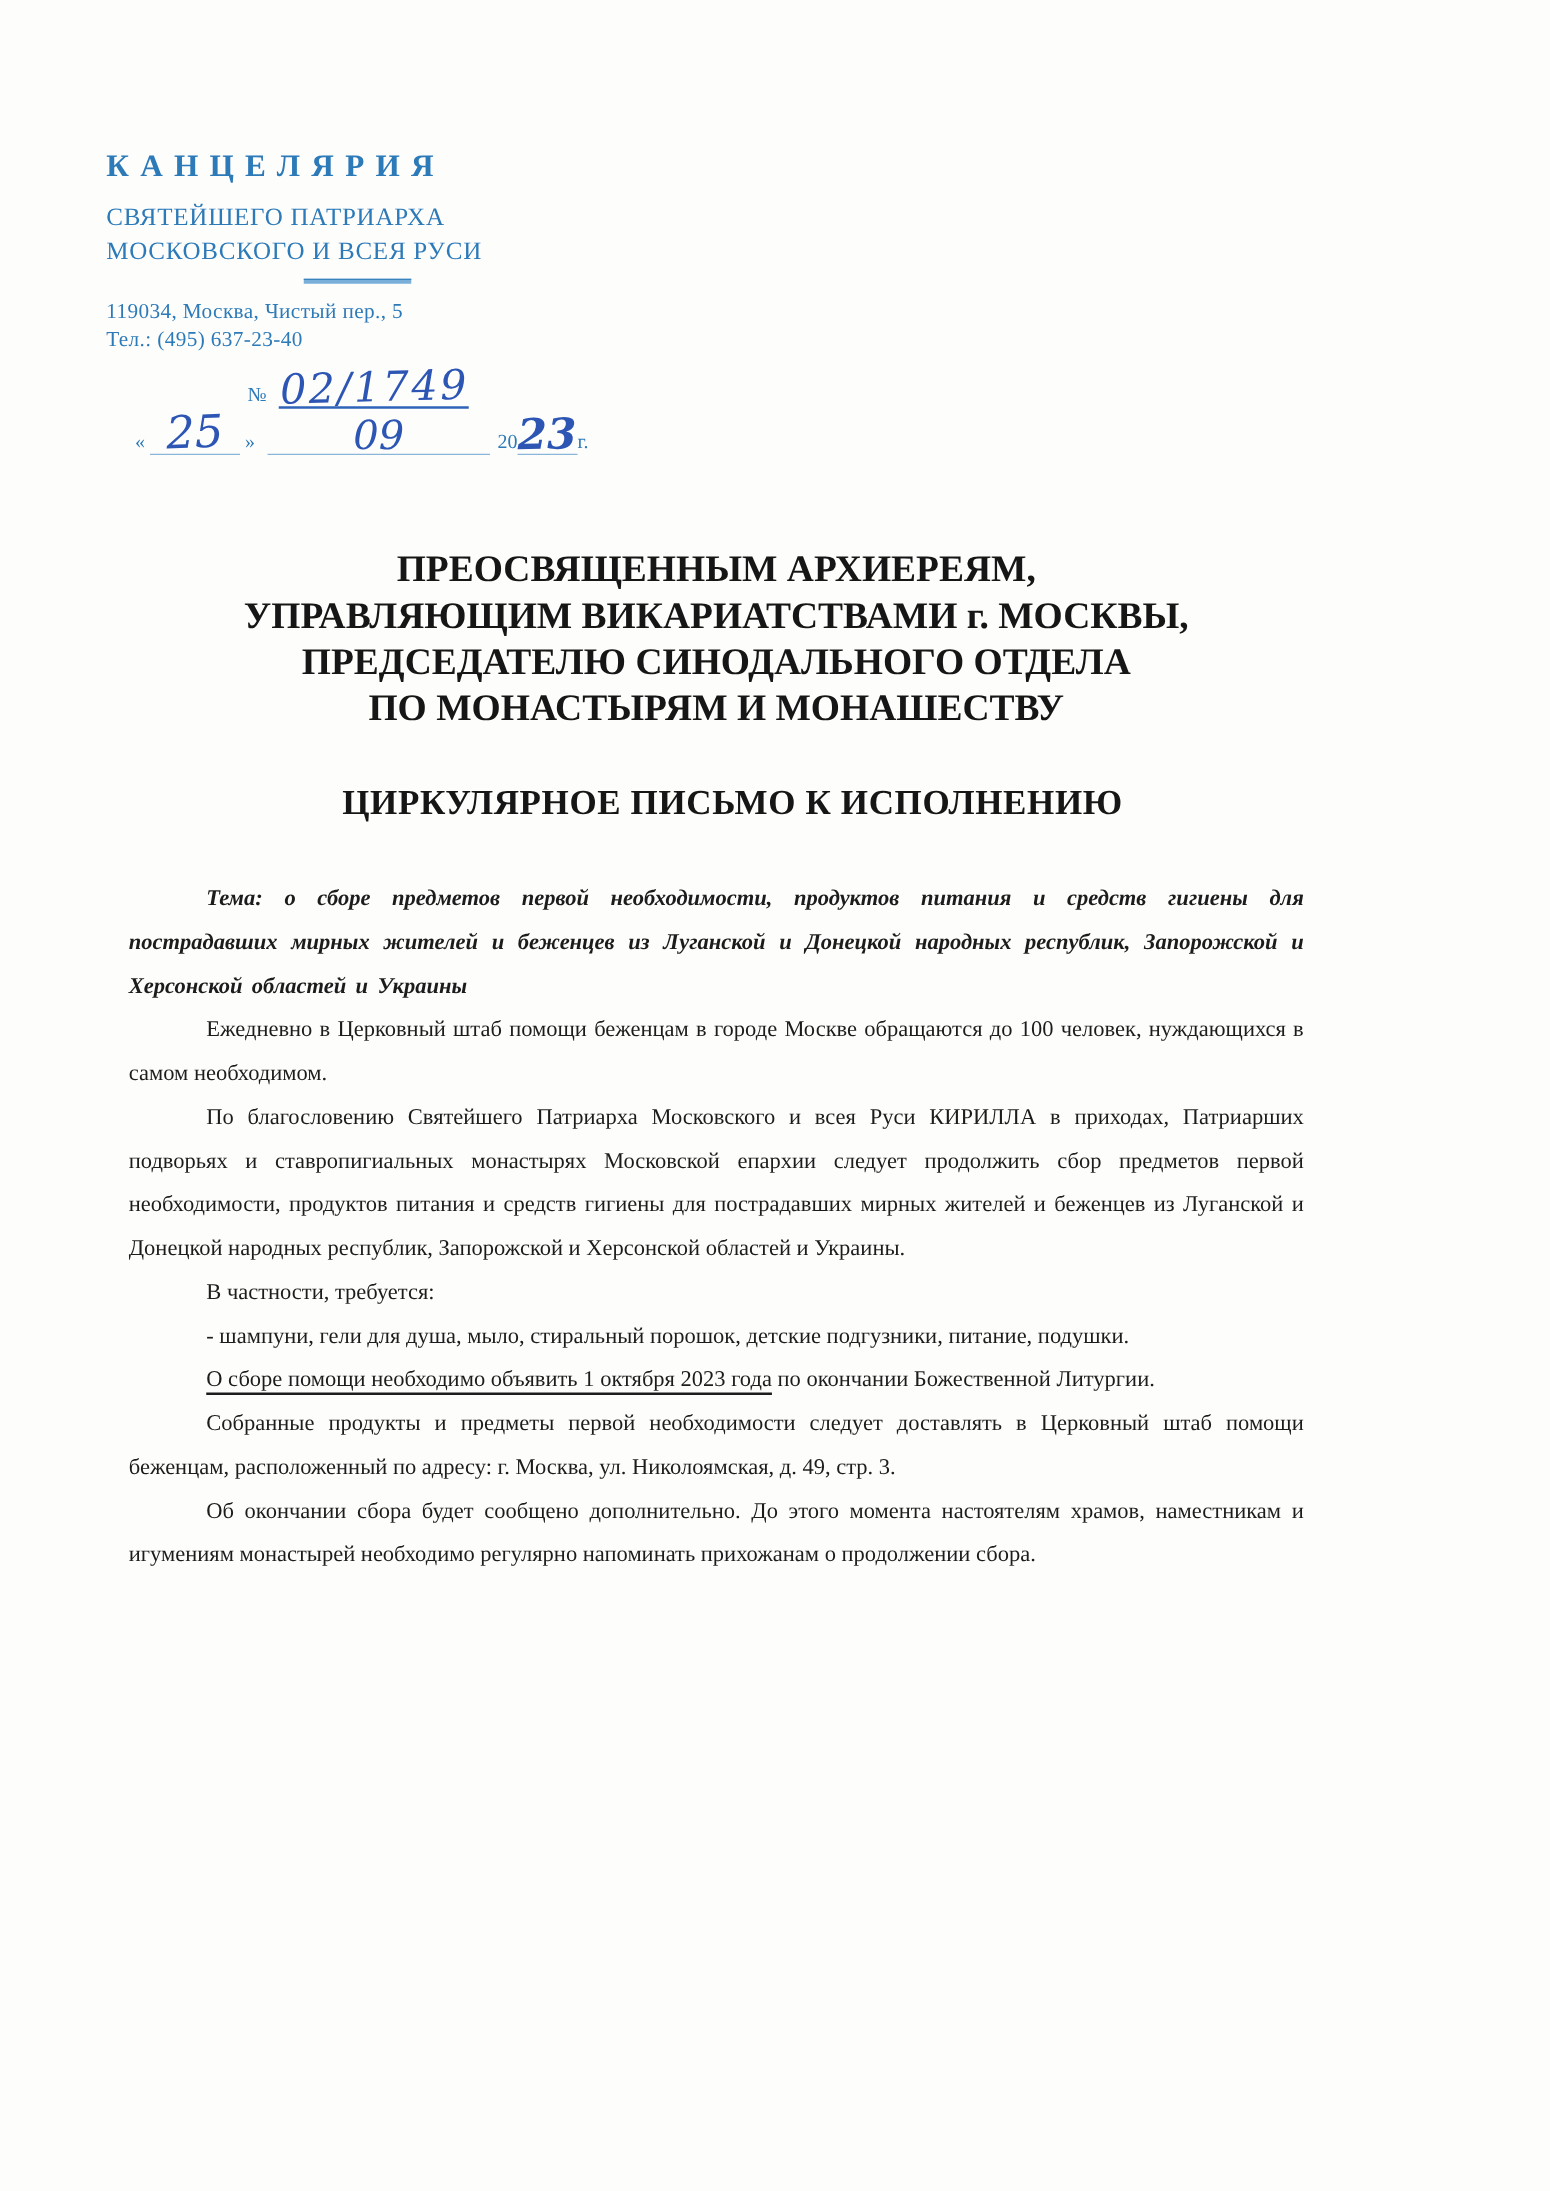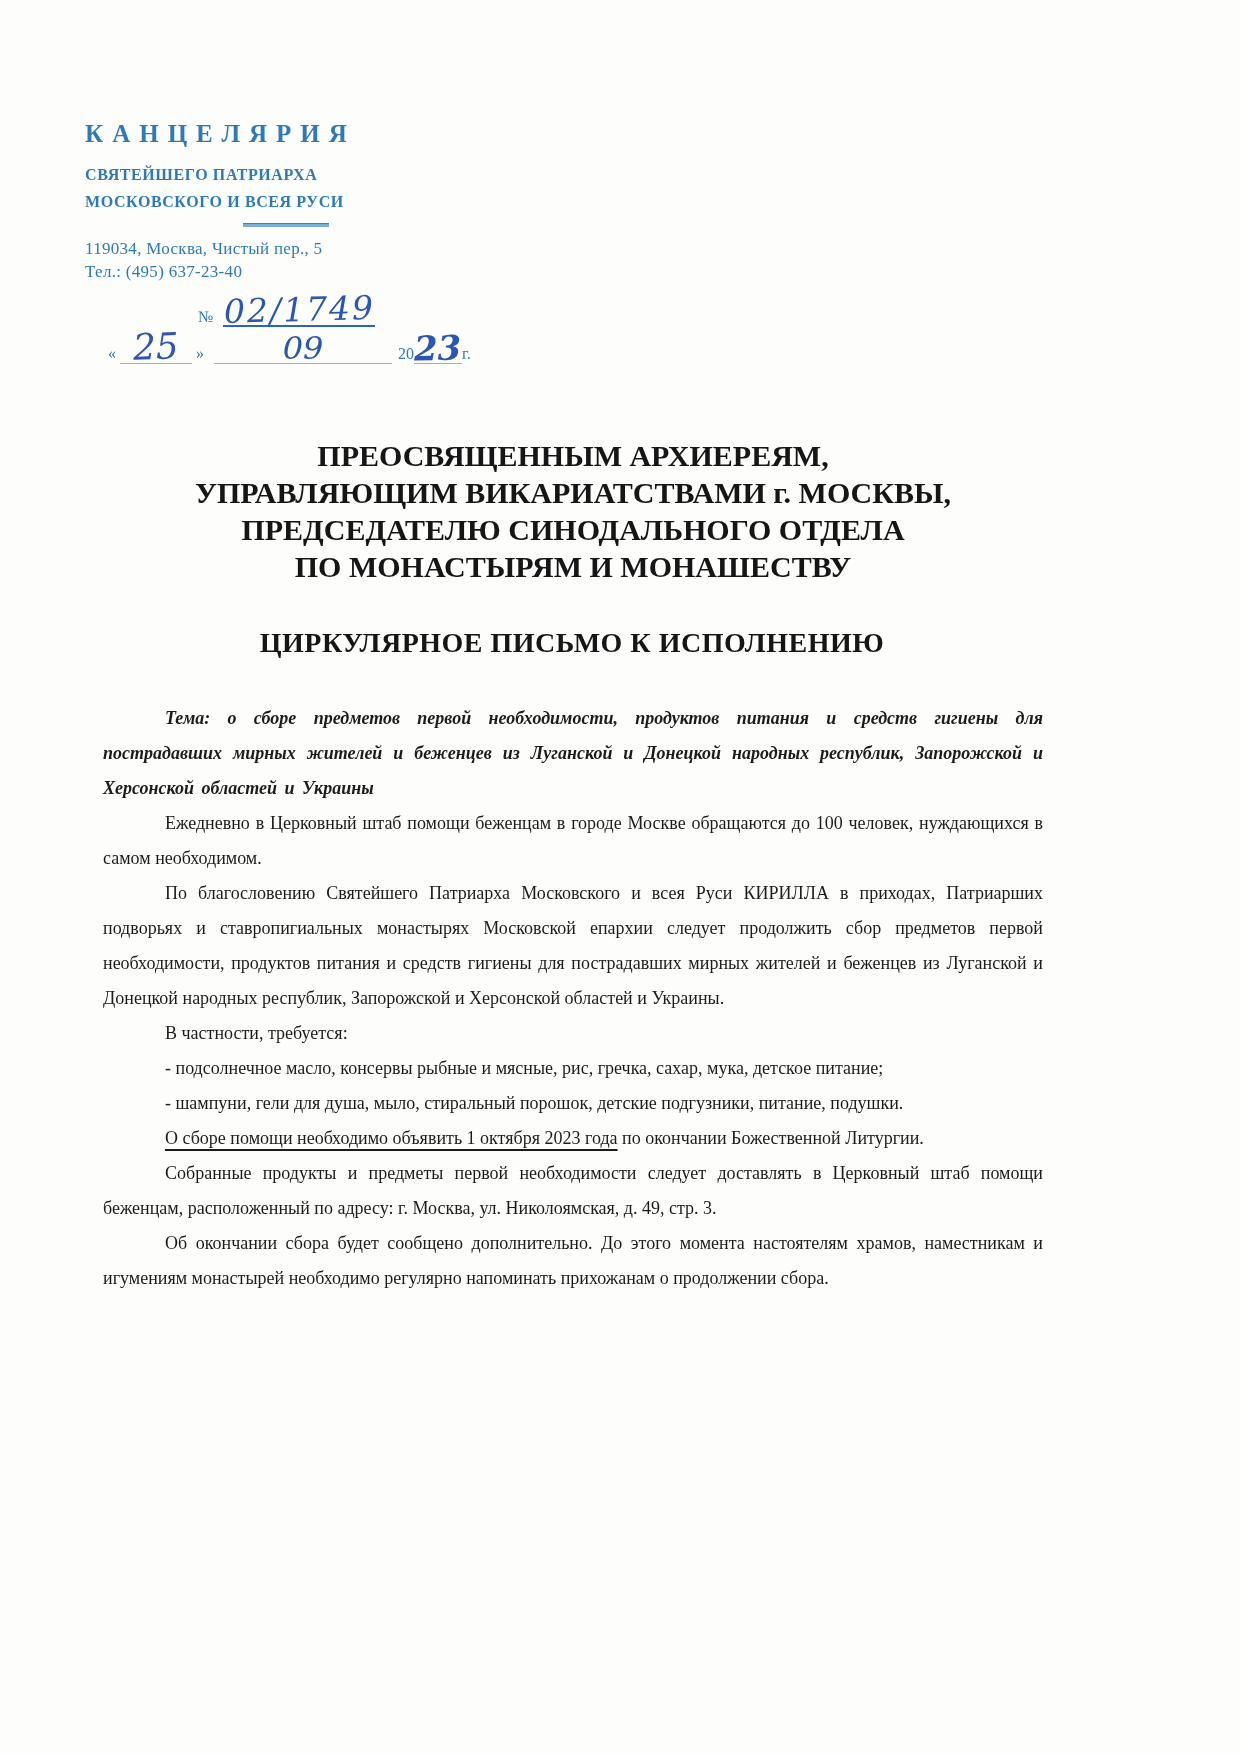--- a/index.html
+++ b/index.html
@@ -24,22 +24,22 @@
     color: #2d7ab8;
   }
   .lh-title {
     font-size: 25px;
     font-weight: bold;
     letter-spacing: 9px;
     margin-bottom: 13px;
     white-space: nowrap;
   }
   .lh-line {
-    font-size: 16px;
-    font-weight: bold;
+    font-size: 20px;
+    font-weight: normal;
     letter-spacing: 0.6px;
     line-height: 27px;
     white-space: nowrap;
   }
   .lh-divider {
     width: 86px;
     height: 3px;
     margin: 8px auto 10px auto;
     background: #79afd9;
     border-top: 1px solid #3a84bd;
@@ -104,21 +104,21 @@
     width: 940px;
     text-align: center;
     font-weight: bold;
     font-size: 30px;
     line-height: 37px;
     color: #161616;
   }
 
   .circular-heading {
     position: absolute;
-    left: 102px;
+    left: 116px;
     top: 627px;
     width: 940px;
     margin: 0;
     text-align: center;
     font-weight: bold;
     font-size: 28px;
     letter-spacing: 0.5px;
     color: #161616;
   }
 
@@ -185,20 +185,19 @@
     <div>ПО МОНАСТЫРЯМ И МОНАШЕСТВУ</div>
   </div>
 
   <h1 class="circular-heading">ЦИРКУЛЯРНОЕ ПИСЬМО К ИСПОЛНЕНИЮ</h1>
 
   <div class="body-text">
     <p class="theme">Тема: о сборе предметов первой необходимости, продуктов питания и средств гигиены для пострадавших мирных жителей и беженцев из Луганской и Донецкой народных республик, Запорожской и Херсонской областей и Украины</p>
     <p>Ежедневно в Церковный штаб помощи беженцам в городе Москве обращаются до 100 человек, нуждающихся в самом необходимом.</p>
     <p>По благословению Святейшего Патриарха Московского и всея Руси КИРИЛЛА в приходах, Патриарших подворьях и ставропигиальных монастырях Московской епархии следует продолжить сбор предметов первой необходимости, продуктов питания и средств гигиены для пострадавших мирных жителей и беженцев из Луганской и Донецкой народных республик, Запорожской и Херсонской областей и Украины.</p>
     <p>В частности, требуется:</p>
-    <p>- подсолнечное масло, консервы рыбные и мясные, рис, гречка, сахар, мука, детское питание;</p>
     <p>- шампуни, гели для душа, мыло, стиральный порошок, детские подгузники, питание, подушки.</p>
     <p><span class="underline-part">О сборе помощи необходимо объявить 1 октября 2023 года</span><span> по окончании Божественной Литургии.</span></p>
     <p>Собранные продукты и предметы первой необходимости следует доставлять в Церковный штаб помощи беженцам, расположенный по адресу: г. Москва, ул. Николоямская, д. 49, стр. 3.</p>
     <p>Об окончании сбора будет сообщено дополнительно. До этого момента настоятелям храмов, наместникам и игумениям монастырей необходимо регулярно напоминать прихожанам о продолжении сбора.</p>
   </div>
 
 </div>
 
 </body></html>

